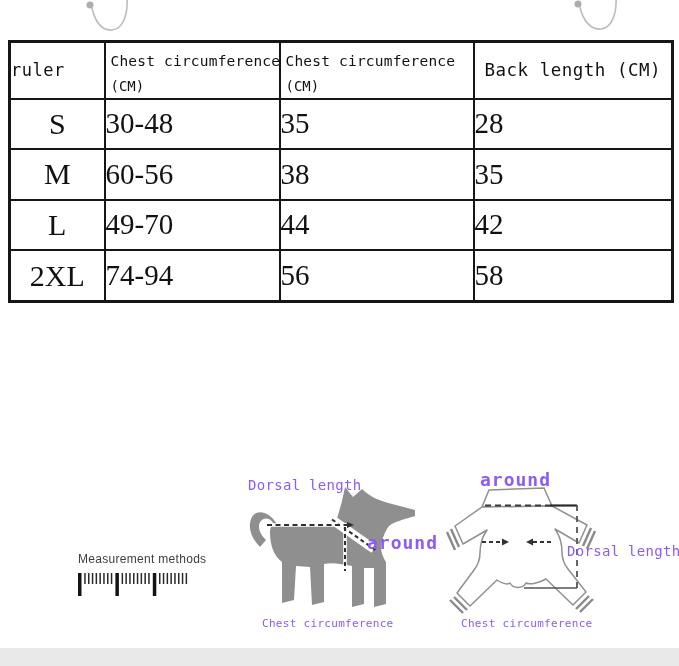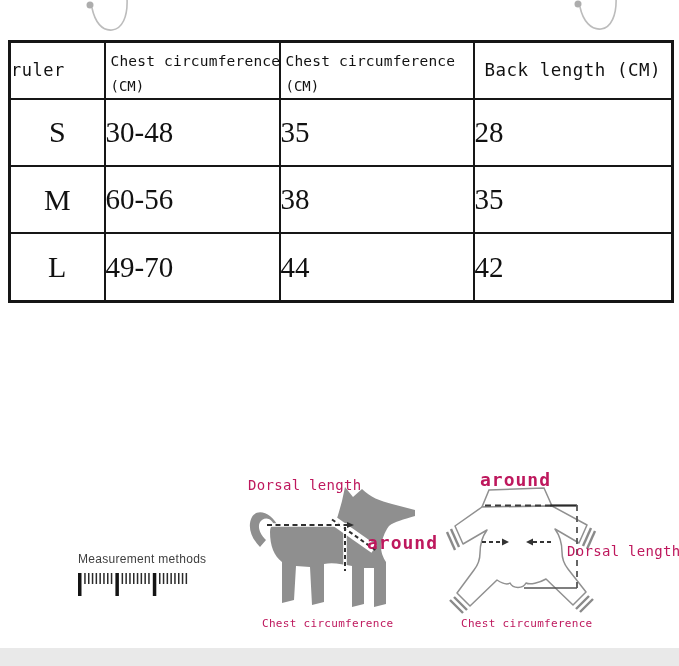--- a/index.html
+++ b/index.html
@@ -27,21 +27,21 @@
   th.h-back{font-weight:normal;font-size:17.5px;text-align:center;letter-spacing:.5px;}
   td.c-size{
     text-align:center;font-family:"Liberation Serif","DejaVu Serif",serif;
     font-size:30px;
   }
   td.c-num{
     font-family:"Liberation Serif","DejaVu Serif",serif;
     font-size:29px;
   }
   
-  .diag-label{position:absolute;white-space:nowrap;color:#be185d;}
+  .diag-label{position:absolute;white-space:nowrap;color:#8b5cf6;}
   .lbl-sm{font-size:11px;letter-spacing:.3px;}
   .lbl-md{font-size:14px;letter-spacing:.3px;}
   .lbl-lg{font-size:18px;letter-spacing:1px;font-weight:bold;}
   
   .mm-title{
     position:absolute;left:78px;top:552px;font-family:"Liberation Sans",sans-serif;
     font-size:12px;color:#3e3e3e;letter-spacing:.3px;
   }
   
   .footer-strip{position:absolute;left:0;top:648px;width:679px;height:18px;background:#e9e9e9;}
@@ -93,20 +93,26 @@
         <td class="c-size">M</td>
         <td class="c-num">60-56</td>
         <td class="c-num">38</td>
         <td class="c-num">35</td>
       </tr>
       <tr>
         <td class="c-size">L</td>
         <td class="c-num">49-70</td>
         <td class="c-num">44</td>
         <td class="c-num">42</td>
+      </tr>
+      <tr>
+        <td class="c-size">2XL</td>
+        <td class="c-num">74-94</td>
+        <td class="c-num">56</td>
+        <td class="c-num">58</td>
       </tr>
     </tbody>
   </table>
 
   <svg class="abs" style="left:245px;top:470px;" width="190" height="170" viewBox="0 0 190 170">
 
     <path d="M 34 58 C 27 42 12 38 7 47 C 2 56 6 68 15 77 L 21 70 C 13 62 12 54 17 50 C 23 46 29 51 31 60 Z" fill="#8f8f8f"></path>
 
     <path d="M 25 62 C 25 58 26 56 28 56 L 90 54 C 93 46 95 38 97 31 L 100 17 L 108 27 L 117 19
              C 125 27 135 31 147 34 L 170 40 L 170 46 C 158 50 150 51 144 56 C 139 63 137 70 136 76

